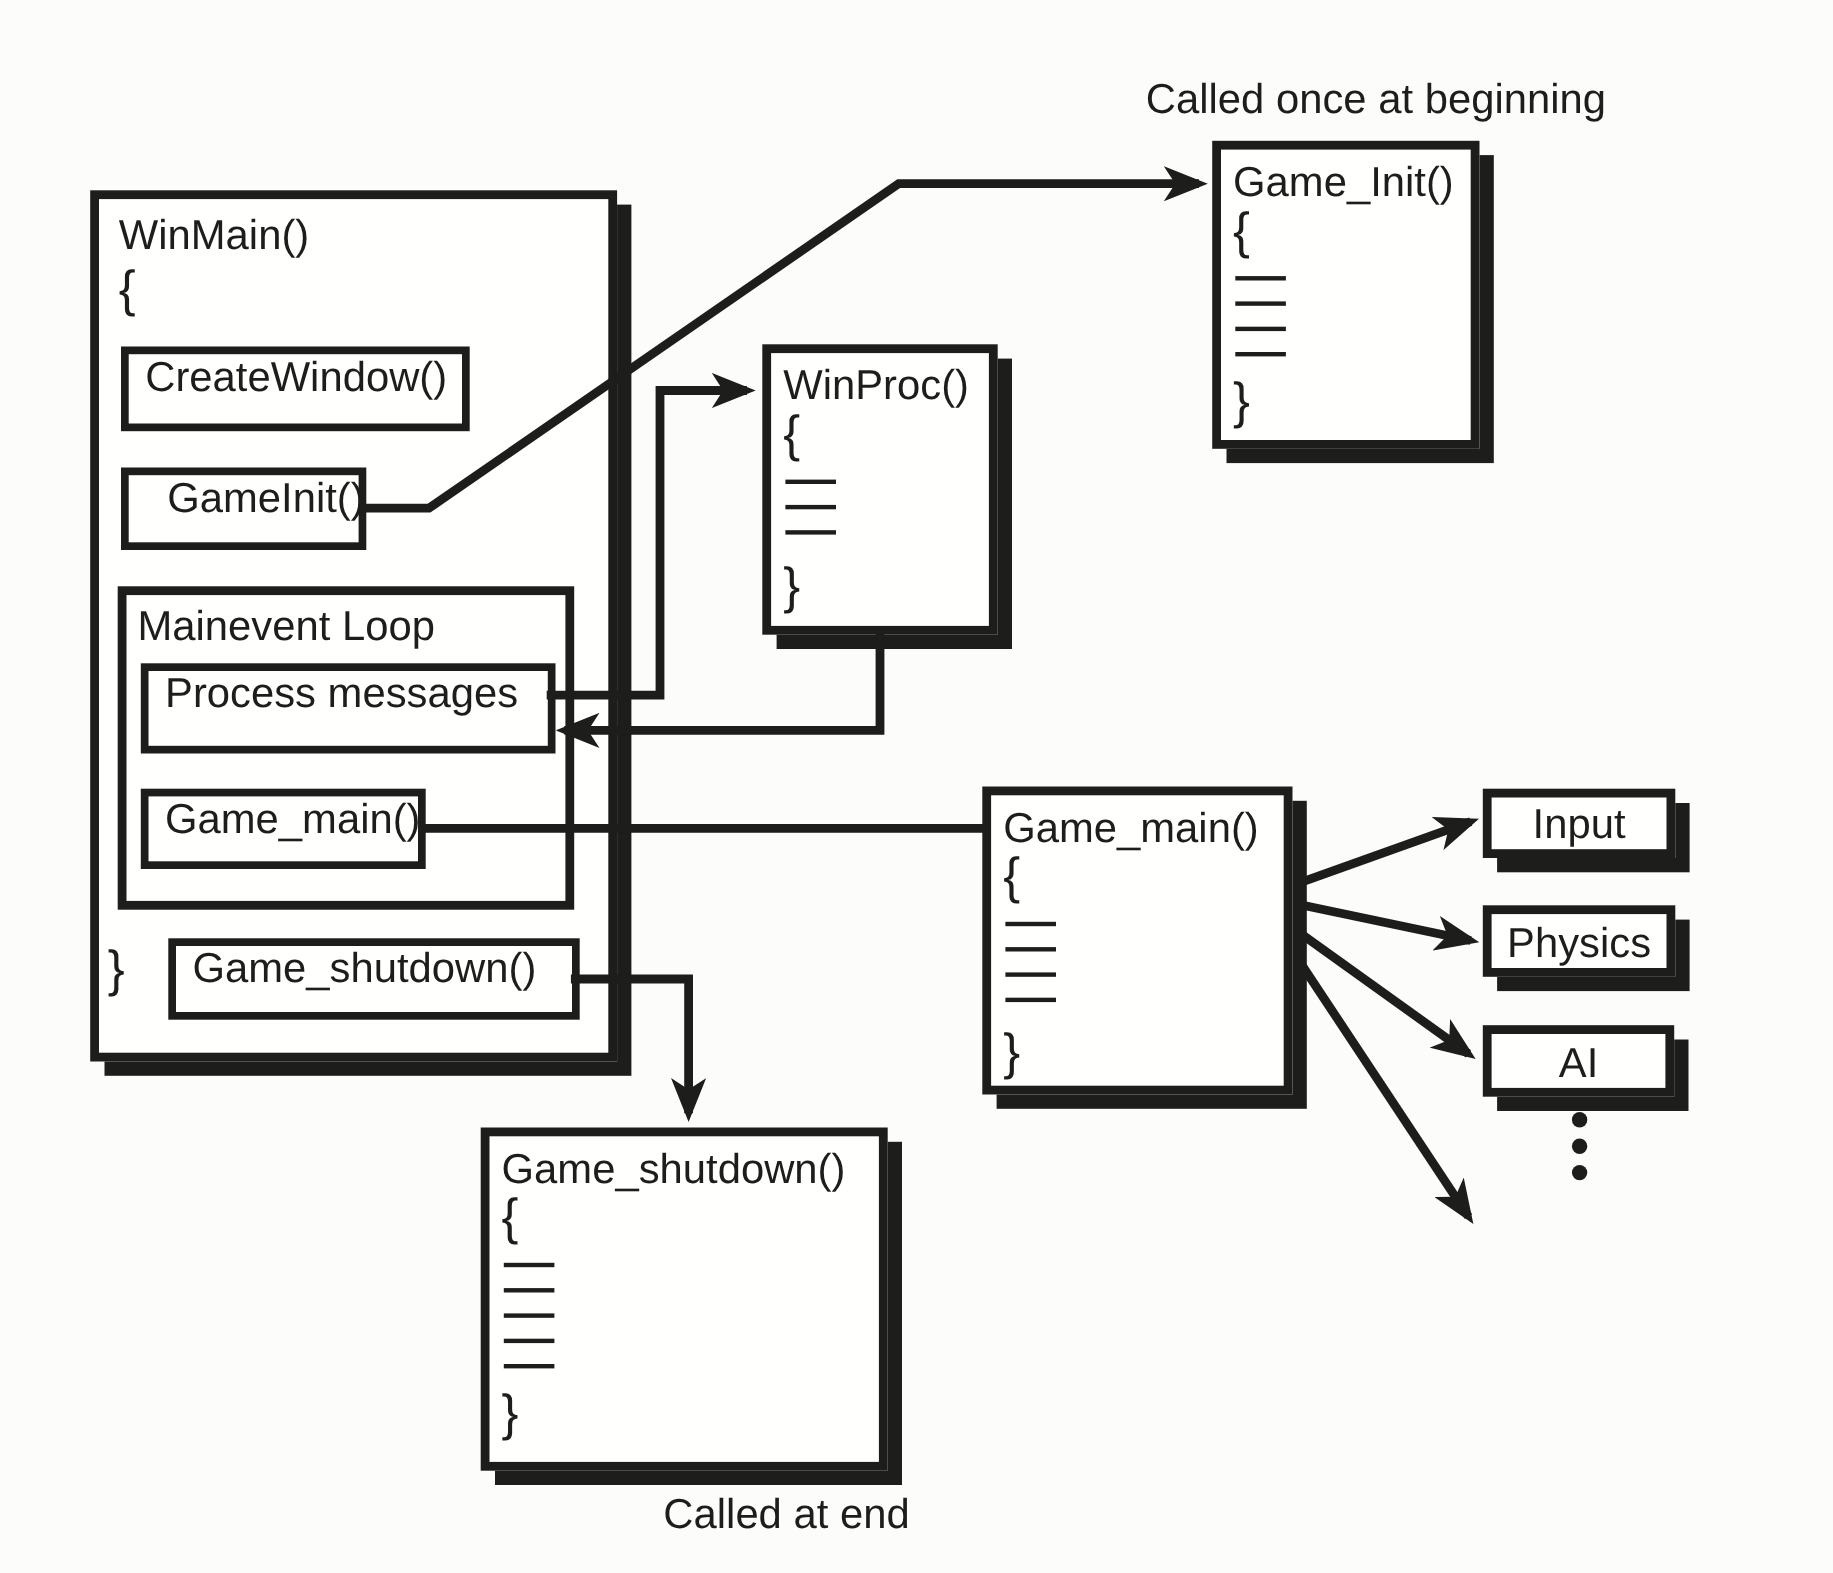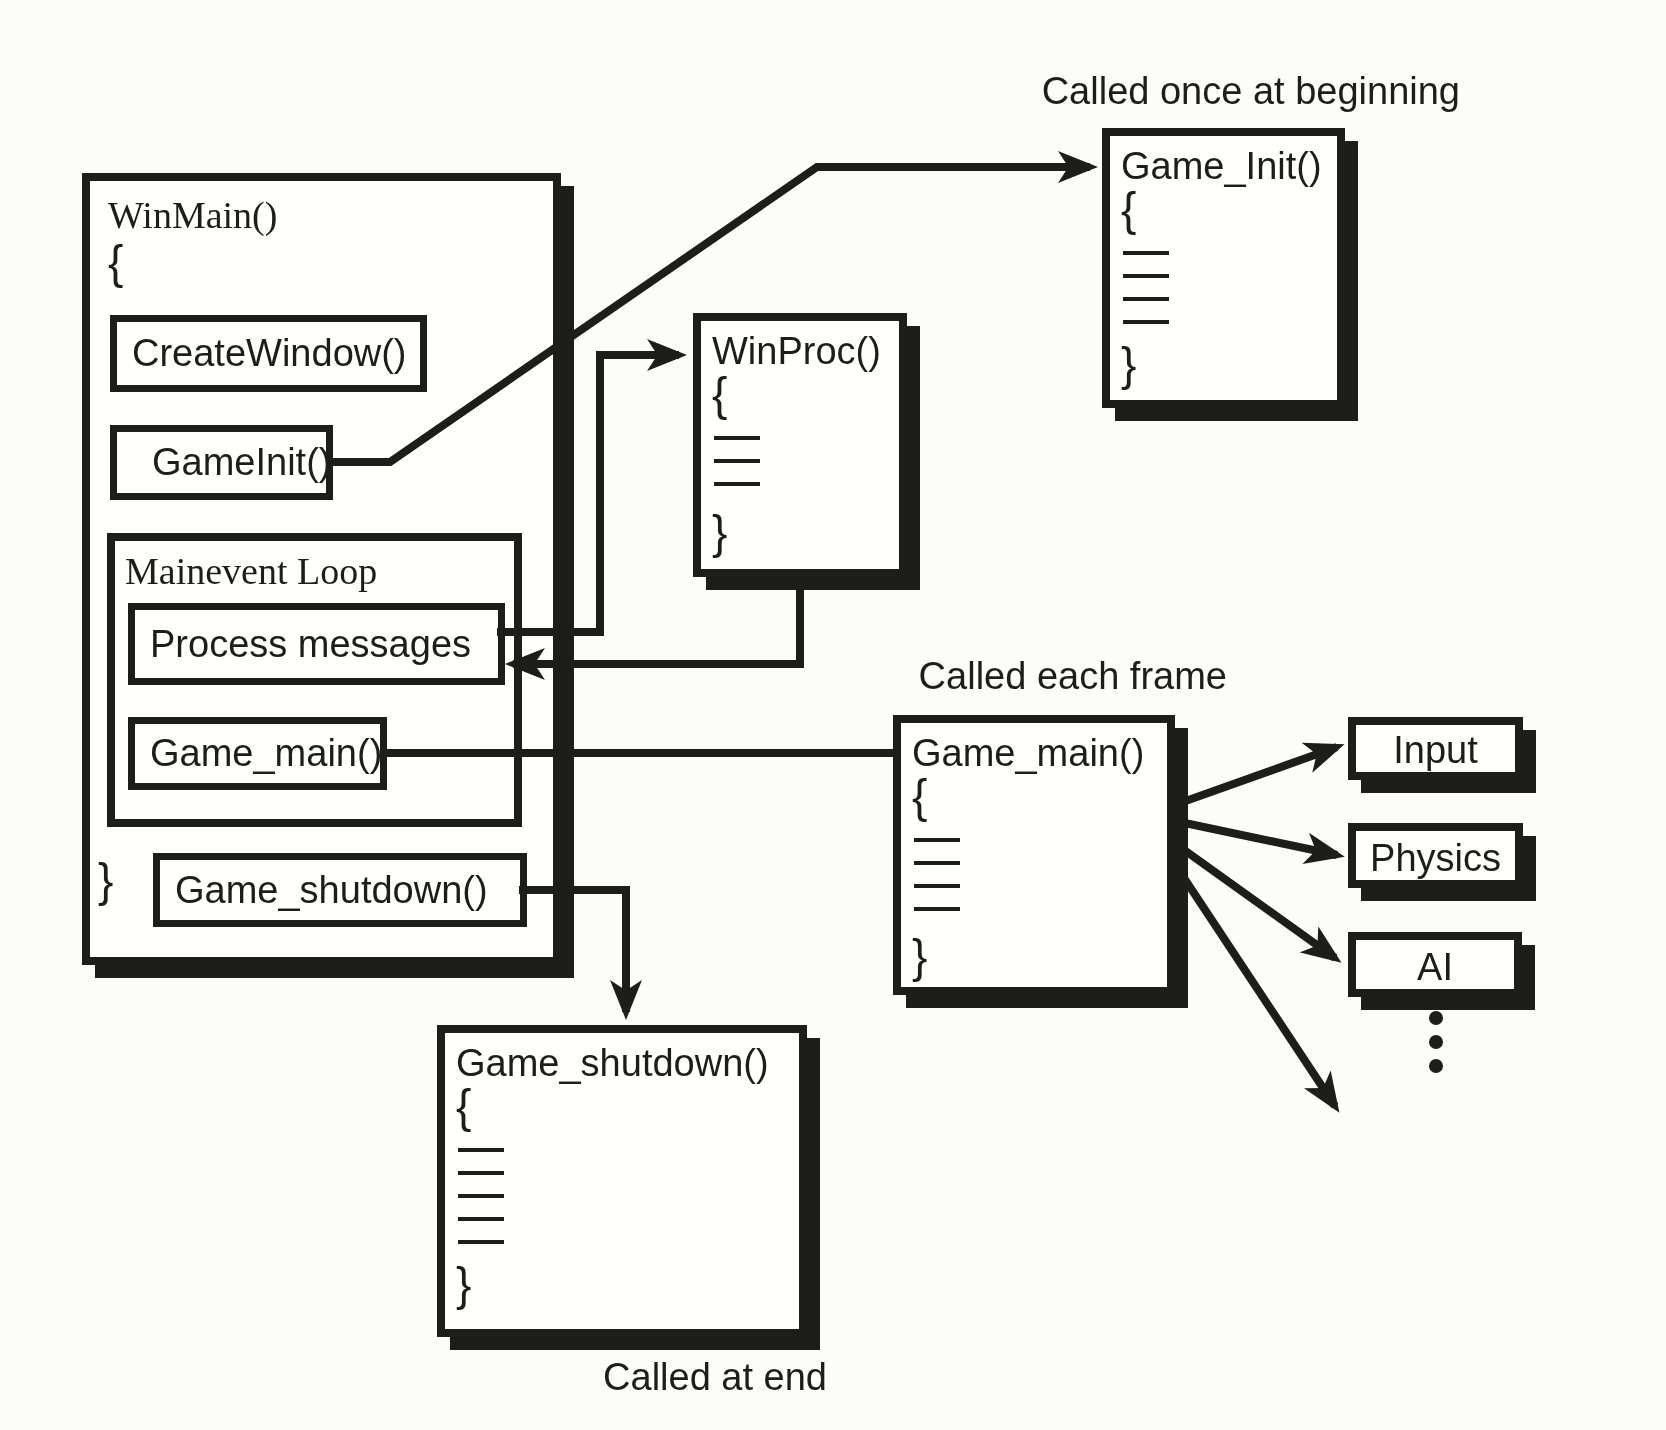--- a/index.html
+++ b/index.html
@@ -8,23 +8,23 @@
     --fill:#fffffd;
   }
   html,body{margin:0;padding:0;background:var(--paper);}
   #stage{
     position:relative;width:1666px;height:1430px;background:var(--paper);
     font-family:"Liberation Sans",sans-serif;color:var(--ink);overflow:hidden;
   }
   .box{position:absolute;box-sizing:border-box;background:var(--fill);border:8px solid var(--ink);}
   .inner{border-width:7px;}
   .shadow{box-shadow:13px 13px 0 0 var(--ink);}
-  .lblbox{display:flex;align-items:center;padding-left:15px;font-size:38px;white-space:nowrap;}
+  .lblbox{display:flex;padding-left:15px;font-size:38px;white-space:nowrap;}
   .centerbox{display:flex;align-items:flex-end;justify-content:center;font-size:38px;}
-  .txt{position:absolute;font-size:38px;white-space:nowrap;font-family:Liberation Serif, serif;}
+  .txt{position:absolute;font-size:38px;white-space:nowrap;}
   .brace{position:absolute;font-size:46px;line-height:1;}
   .caption{position:absolute;font-size:38px;text-align:right;white-space:nowrap;}
   .code-lines{position:absolute;left:13px;top:115px;}
   .code-lines i{display:block;width:46px;height:4px;background:var(--ink);margin-bottom:19px;}
   .cb-title{position:absolute;left:11px;top:9px;font-size:38px;white-space:nowrap;}
   .cb-open{position:absolute;left:11px;top:50px;}
   svg#wires{position:absolute;left:0;top:0;z-index:6;pointer-events:none;}
 </style>
 </head>
 <body>
@@ -112,21 +112,20 @@
     <span>Input</span>
   </div>
   <div class="box shadow centerbox" style="left:1348px;top:823px;width:175px;height:65px;">
     <span>Physics</span>
   </div>
   <div class="box shadow centerbox" style="left:1348px;top:932px;width:174px;height:65px;">
     <span>AI</span>
   </div>
 
   <div class="caption" style="left:1000px;top:70px;width:460px;">Called once at beginning</div>
-  <div class="caption" style="left:827px;top:655px;width:400px;">Called each frame</div>
   <div class="caption" style="left:427px;top:1356px;width:400px;">Called at end</div>
 
   <svg id="wires" width="1666" height="1430" viewBox="0 0 1666 1430">
     <defs>
       <marker id="ah" viewBox="0 0 10 8" refX="8" refY="4" markerWidth="5" markerHeight="4" orient="auto" markerUnits="strokeWidth">
         <path d="M0,0 L10,4 L0,8 L2.6,4 Z" style="fill:var(--ink);"></path>
       </marker>
     </defs>
     <g style="stroke:var(--ink);stroke-width:8;fill:none;stroke-linejoin:miter;">
       <path d="M326,462 L390,462 L817,167 L1090,167" marker-end="url(#ah)"></path>

